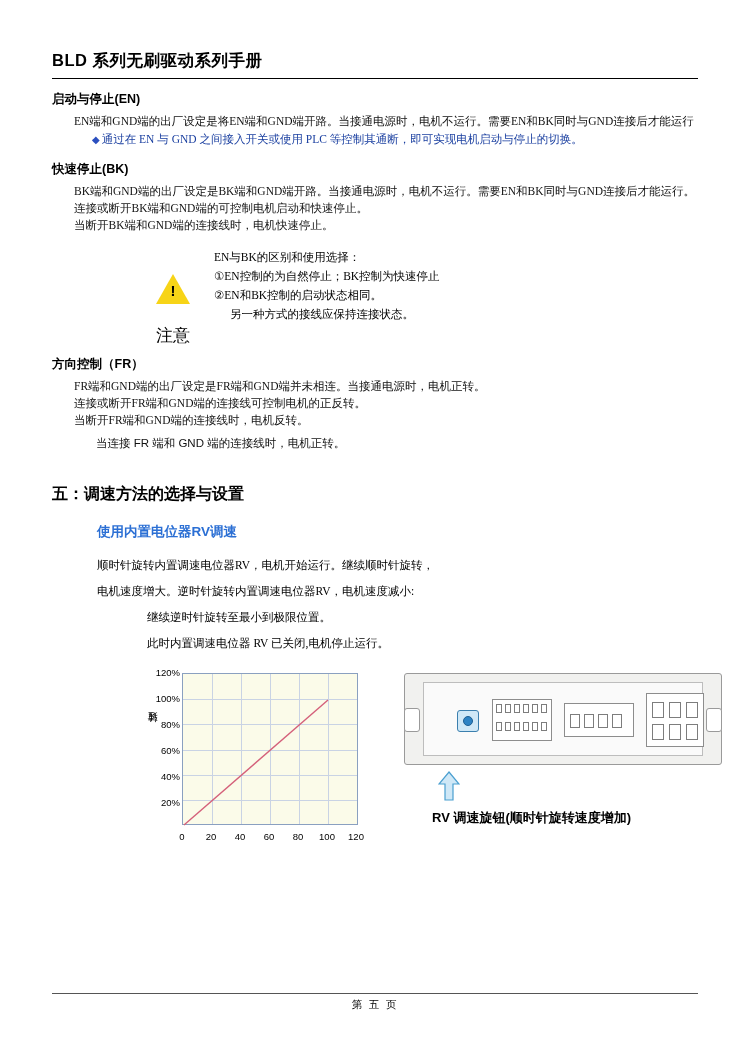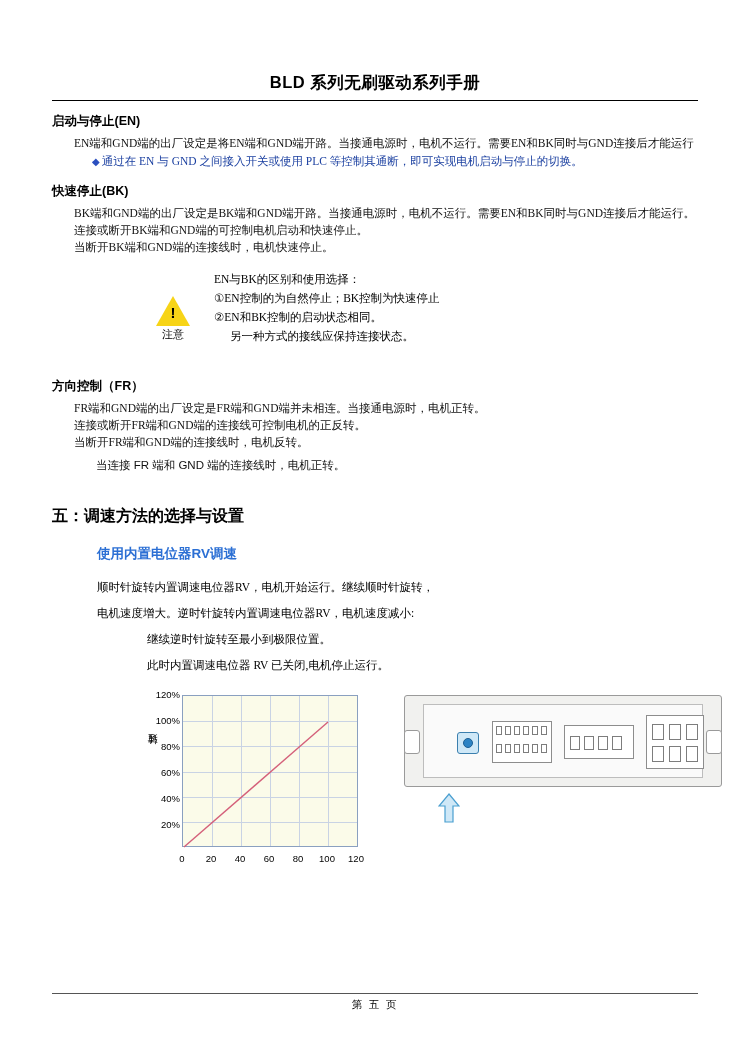--- a/index.html
+++ b/index.html
@@ -17,22 +17,22 @@
   }
   .page {
     position: relative;
     width: 750px;
     height: 1060px;
     box-sizing: border-box;
     padding: 0 52px;
   }
   
   .header {
-    padding-top: 72px;
-    text-align: center;
+    padding-top: 50px;
+    text-align: left;
   }
   .header-title {
     font-family: "Liberation Sans", sans-serif;
     font-size: 16.5px;
     font-weight: bold;
     letter-spacing: 0.5px;
     color: #000;
   }
   .header-rule {
     border-bottom: 1.2px solid #000;
@@ -92,22 +92,22 @@
     left: -3px;
     top: 9px;
     width: 6px;
     font-family: "Liberation Sans", sans-serif;
     font-size: 15px;
     font-weight: bold;
     color: #000;
     line-height: 1;
   }
   .warn-label {
-    font-size: 11px;
-    margin-top: 1px;
+    font-size: 17px;
+    margin-top: 20px;
     color: #000;
   }
   .warn-text {
     margin-left: 62px;
     font-size: 11.5px;
     line-height: 19px;
   }
   
   .chapter {
     font-family: "Liberation Sans", sans-serif;
@@ -421,20 +421,21 @@
             <div class="pin" style="left:22px; top:30px; width:12px; height:16px;"></div>
             <div class="pin" style="left:39px; top:30px; width:12px; height:16px;"></div>
           </div>
         </div>
       </div>
 
       <svg class="arrow-up" viewBox="0 0 22 30">
         <polygon points="11,1 21,13 15,13 15,29 7,29 7,13 1,13" fill="#cfe8f7" stroke="#4a9fd0" stroke-width="1.2"></polygon>
       </svg>
 
+      <div class="dev-caption">RV 调速旋钮(顺时针旋转速度增加)</div>
     </div>
   </div>
 
   <div class="footer">
     <div class="footer-rule"></div>
     <div class="footer-text">第 五 页</div>
   </div>
 
 </div>
 

